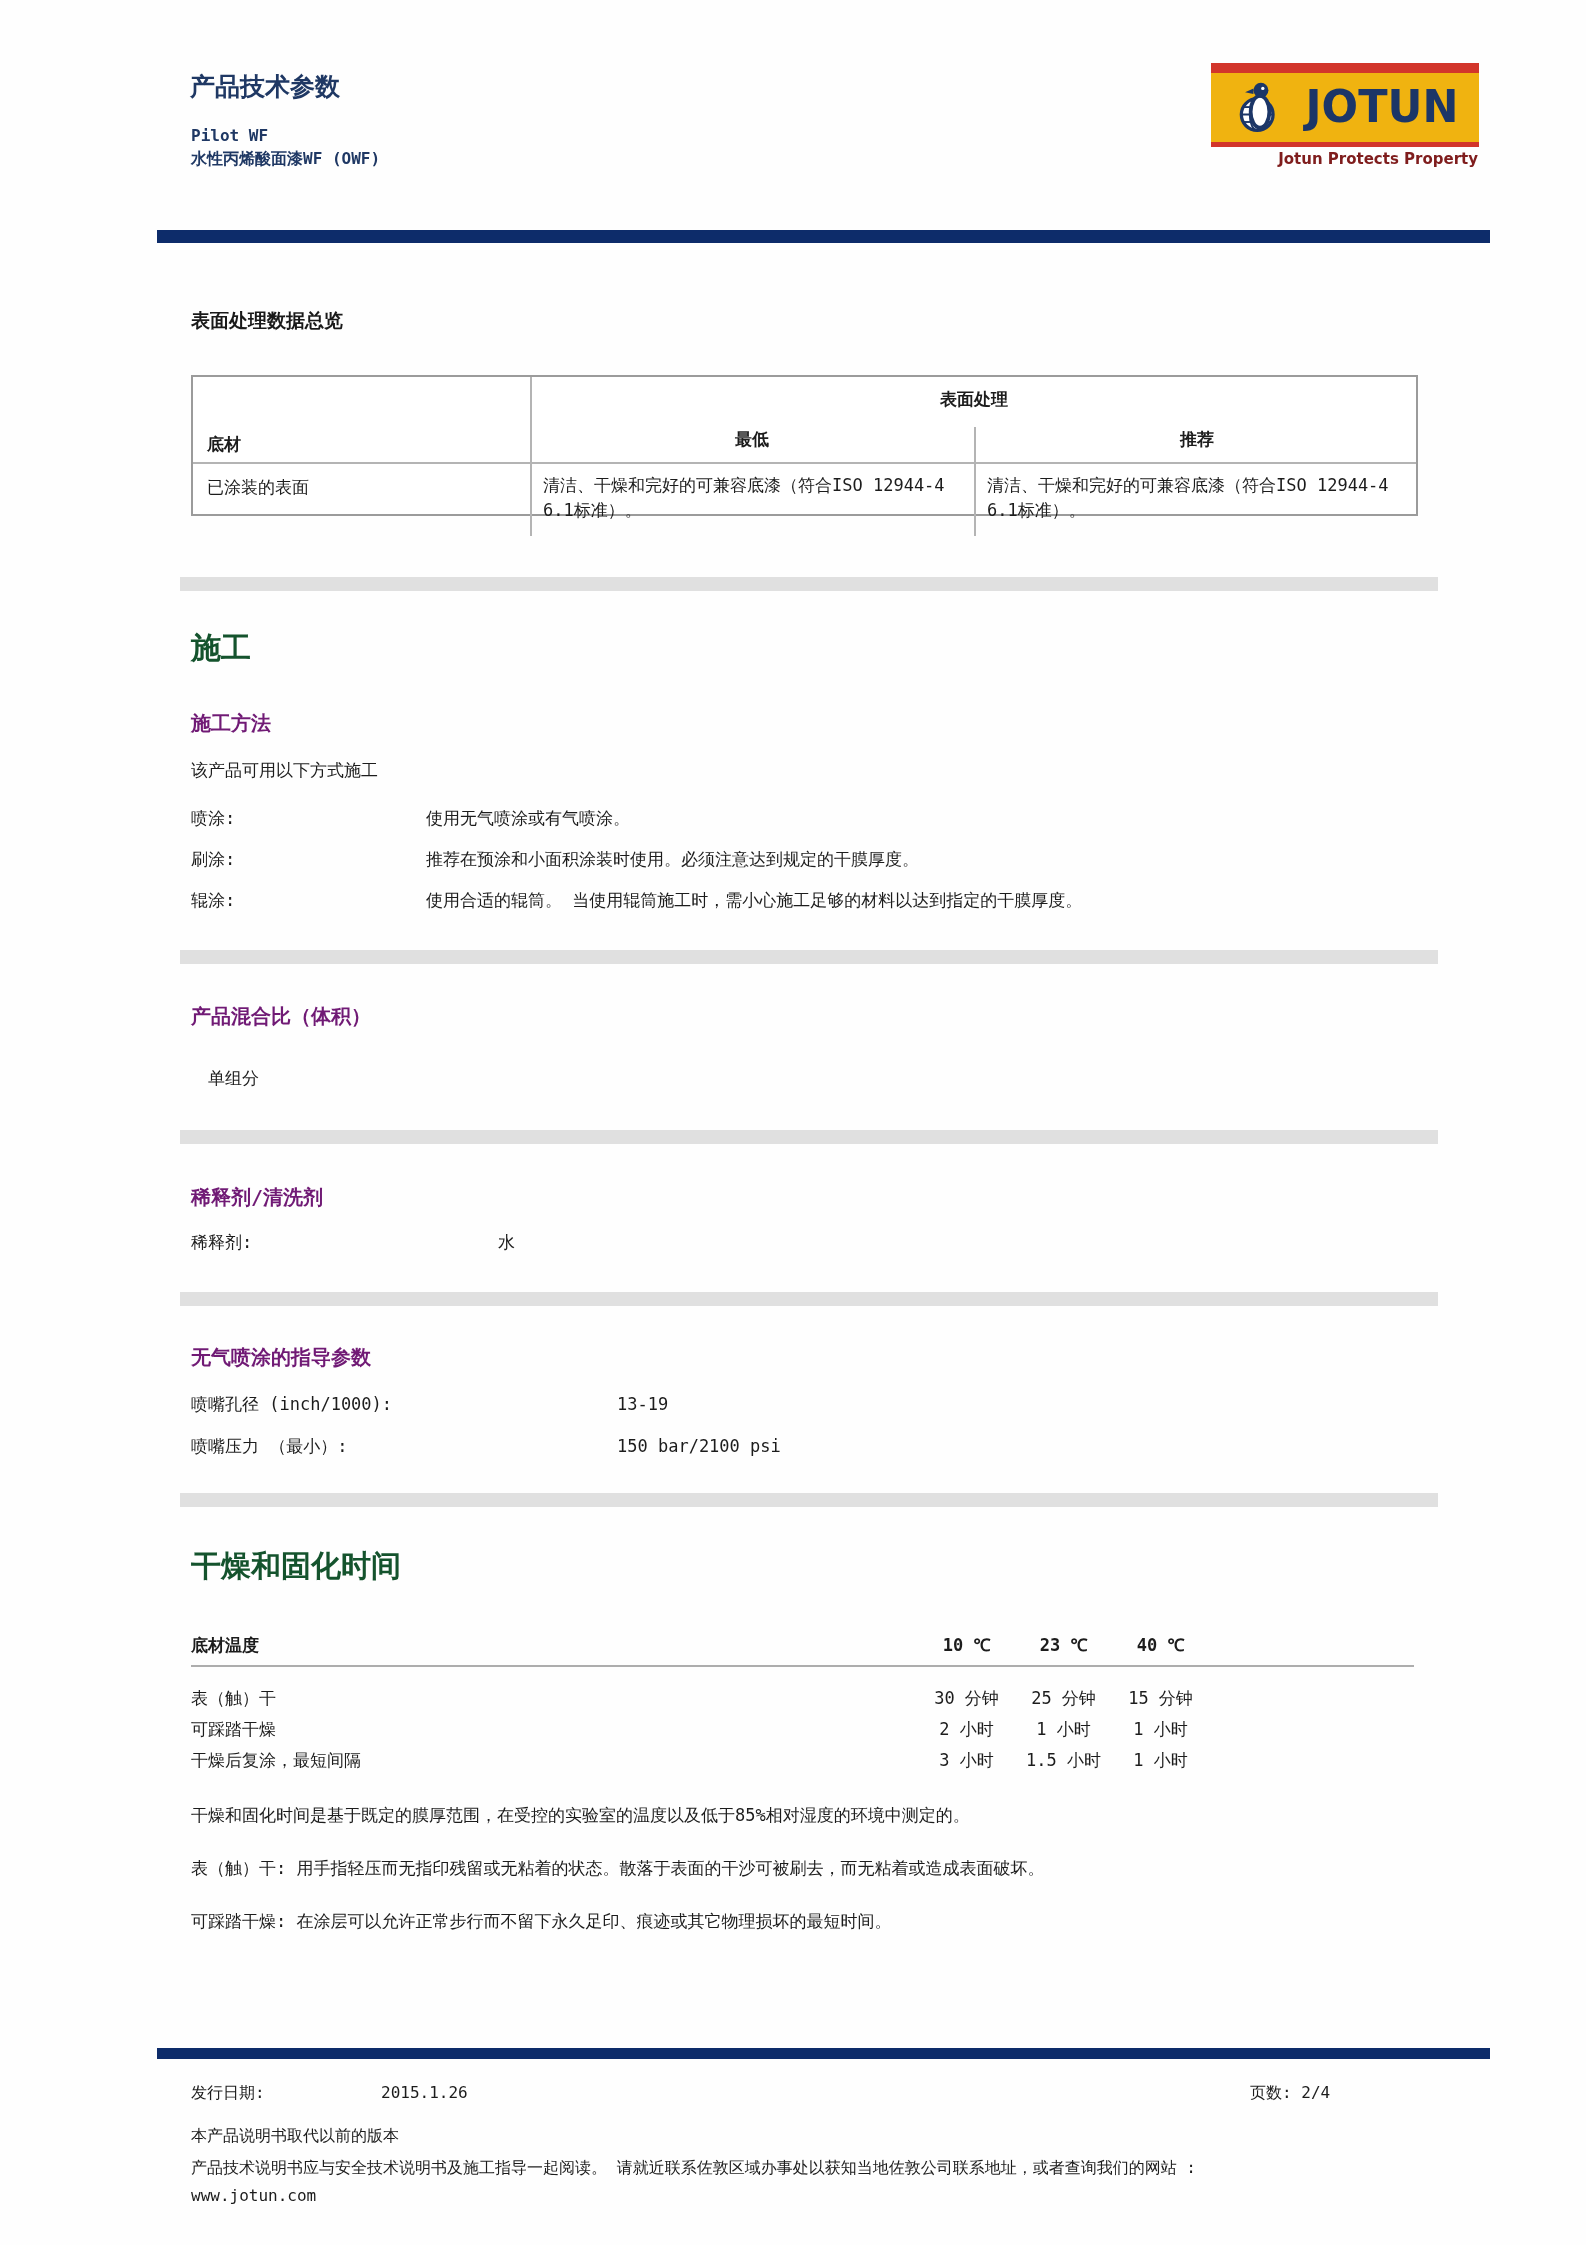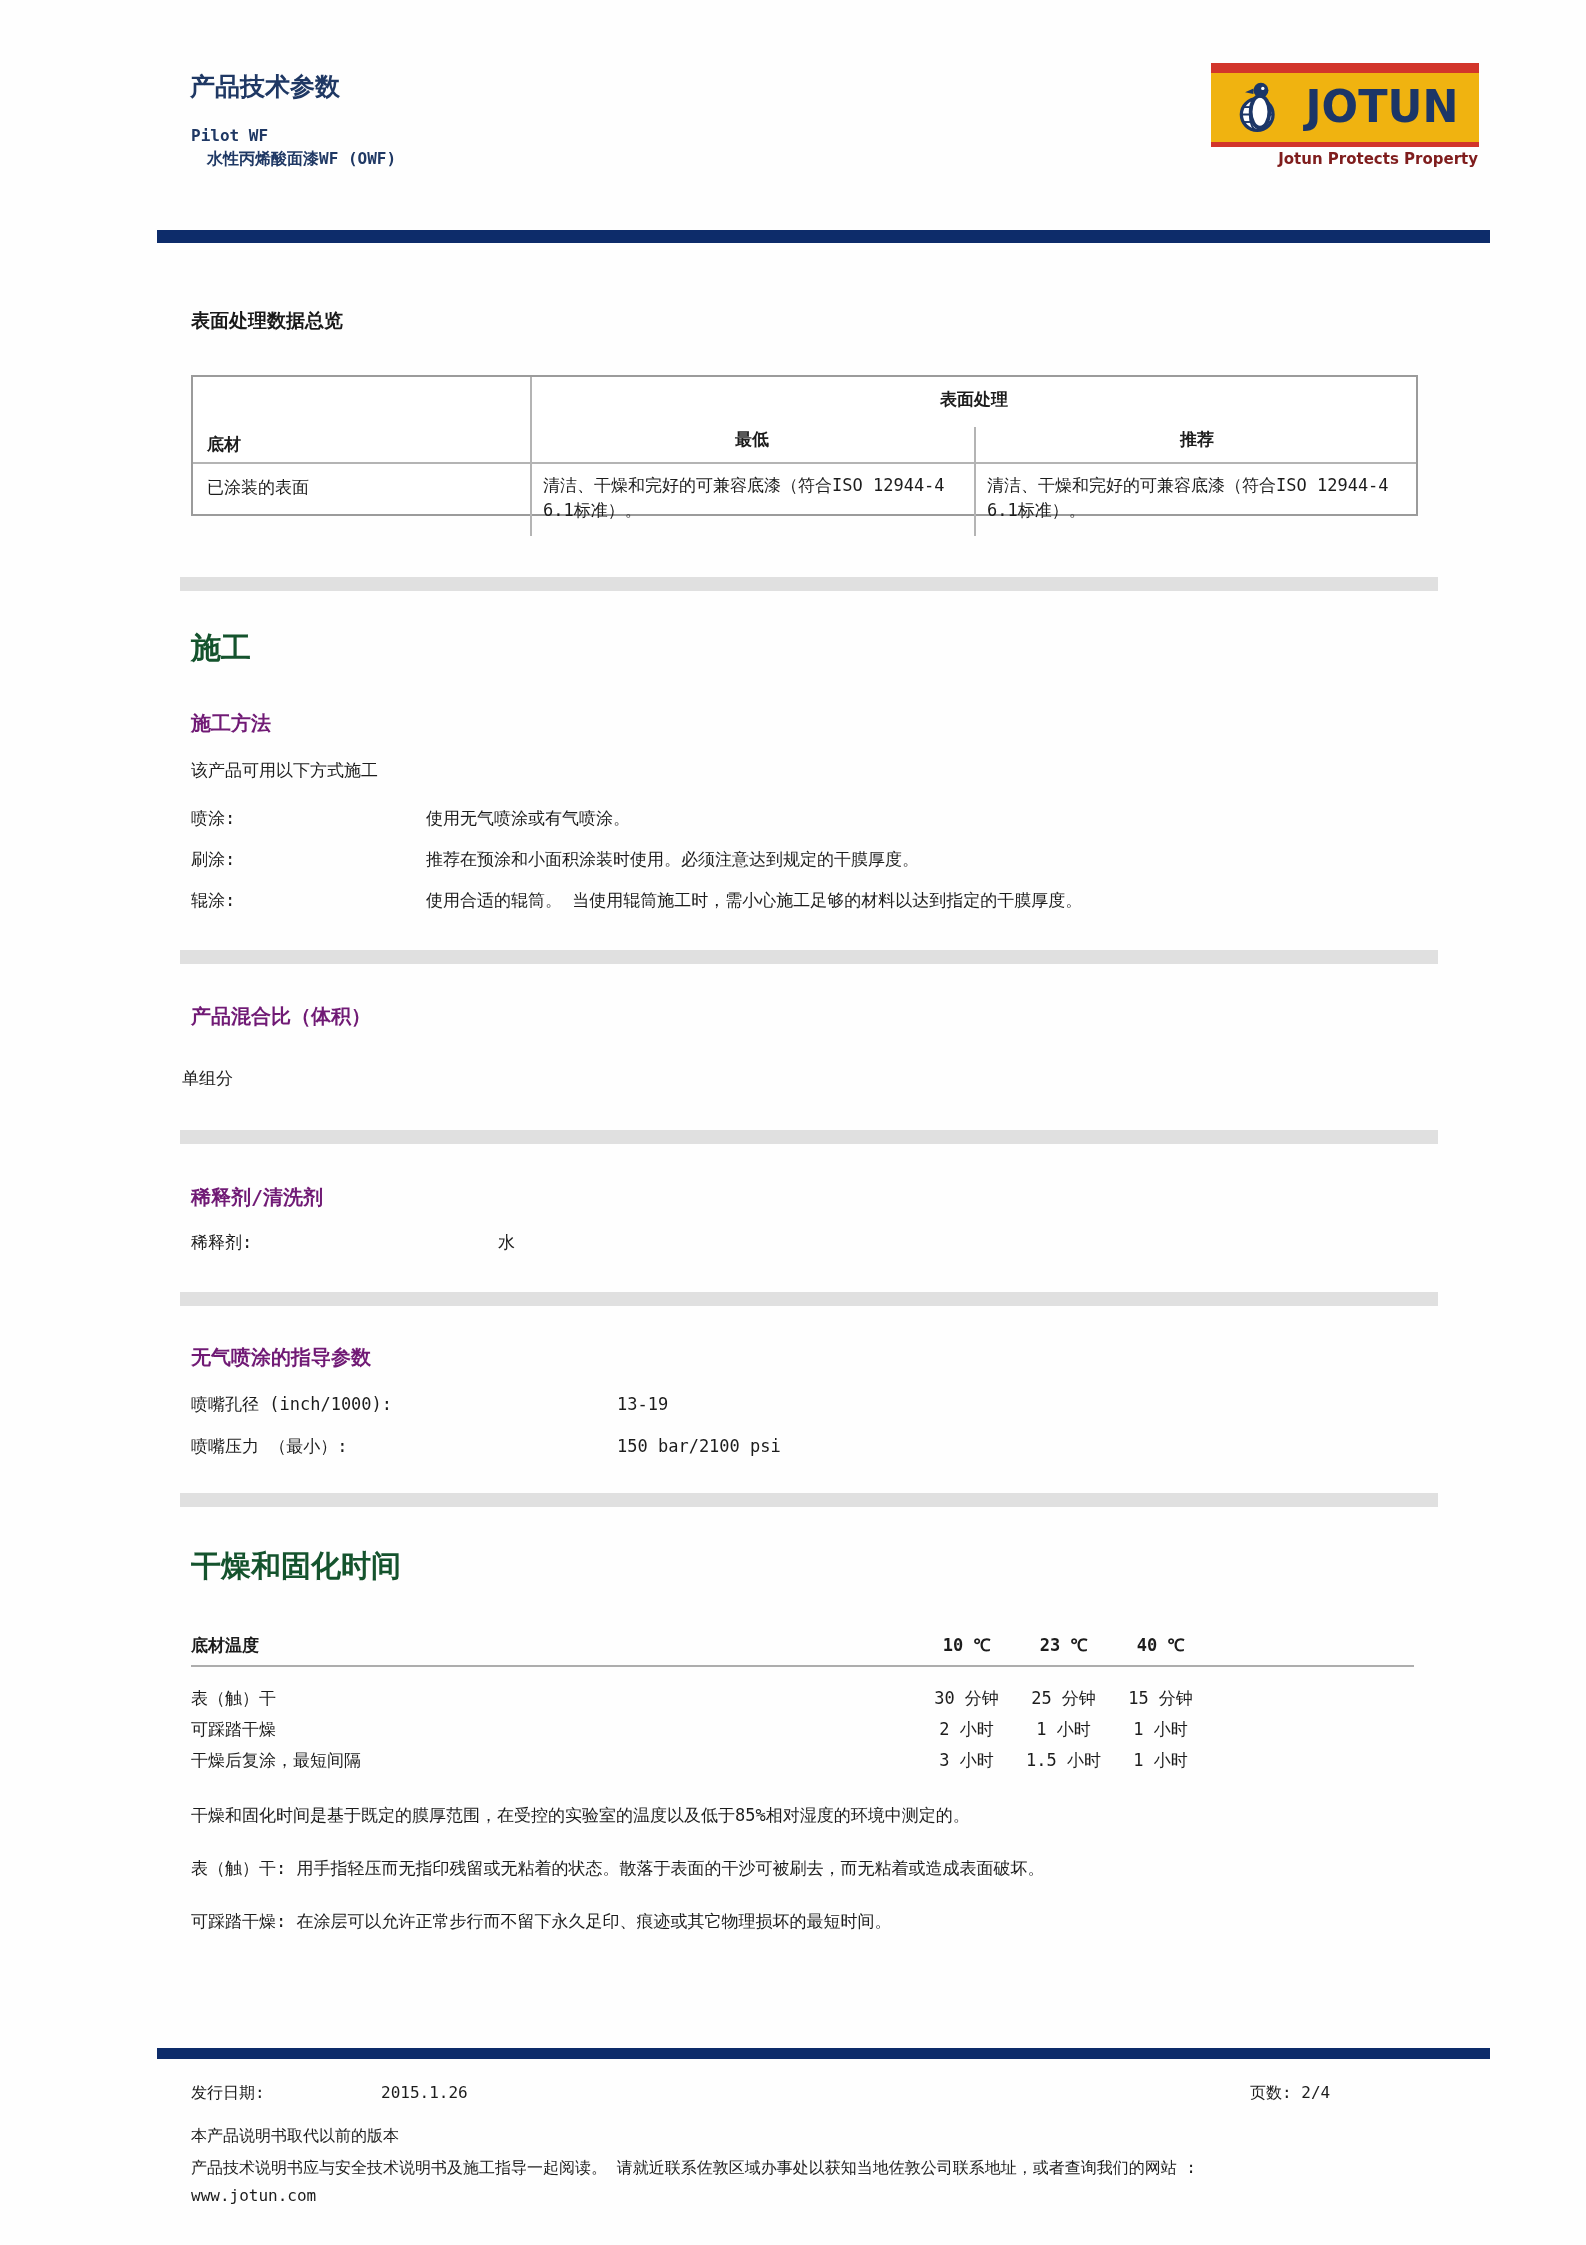--- a/index.html
+++ b/index.html
@@ -69,21 +69,21 @@
 </style>
 </head>
 <body>
 
 <div class="page">
 
   <h1 class="abs doc-title" style="left:190px; top:70px;">产品技术参数</h1>
 
   <div class="abs product-name" style="left:191px; top:126px;">Pilot WF</div>
 
-  <div class="abs product-subtitle" style="left:191px; top:149px;margin-left:16px;">水性丙烯酸面漆WF (OWF)</div>
+  <div class="abs product-subtitle" style="left:191px; top:149px;">水性丙烯酸面漆WF (OWF)</div>
 
   <div class="abs logo" style="left:1211px; top:63px;">
     <div class="logo-red-top"></div>
     <div class="logo-body">
       <svg width="56" height="56" viewBox="0 0 60 60">
 
         <circle cx="27" cy="37" r="17" fill="#ffffff" stroke="#1c3667" stroke-width="3.5"></circle>
         <ellipse cx="27" cy="37" rx="8" ry="17" fill="none" stroke="#1c3667" stroke-width="2"></ellipse>
         <line x1="10" y1="37" x2="44" y2="37" stroke="#1c3667" stroke-width="2"></line>
         <line x1="12" y1="29" x2="42" y2="29" stroke="#1c3667" stroke-width="2"></line>
@@ -139,21 +139,21 @@
 
   <div class="abs body-text" style="left:191px; top:847px;">刷涂:</div>
   <div class="abs body-text" style="left:426px; top:847px; width:1000px;">推荐在预涂和小面积涂装时使用。必须注意达到规定的干膜厚度。</div>
 
   <div class="abs body-text" style="left:191px; top:888px;">辊涂:</div>
   <div class="abs body-text" style="left:426px; top:888px; width:1000px;">使用合适的辊筒。 当使用辊筒施工时，需小心施工足够的材料以达到指定的干膜厚度。</div>
 
   <div class="abs gray-bar" style="top:950px;"></div>
 
   <div class="abs h-sub" style="left:191px; top:1003px;">产品混合比（体积）</div>
-  <div class="abs body-text" style="left:182px; top:1066px;">单组分</div>
+  <div class="abs body-text" style="left:208px; top:1066px;">单组分</div>
 
   <div class="abs gray-bar" style="top:1130px;"></div>
 
   <div class="abs h-sub" style="left:191px; top:1184px;">稀释剂/清洗剂</div>
   <div class="abs body-text" style="left:191px; top:1230px;">稀释剂:</div>
   <div class="abs body-text" style="left:498px; top:1230px;">水</div>
 
   <div class="abs gray-bar" style="top:1292px;"></div>
 
   <div class="abs h-sub" style="left:191px; top:1344px;">无气喷涂的指导参数</div>

